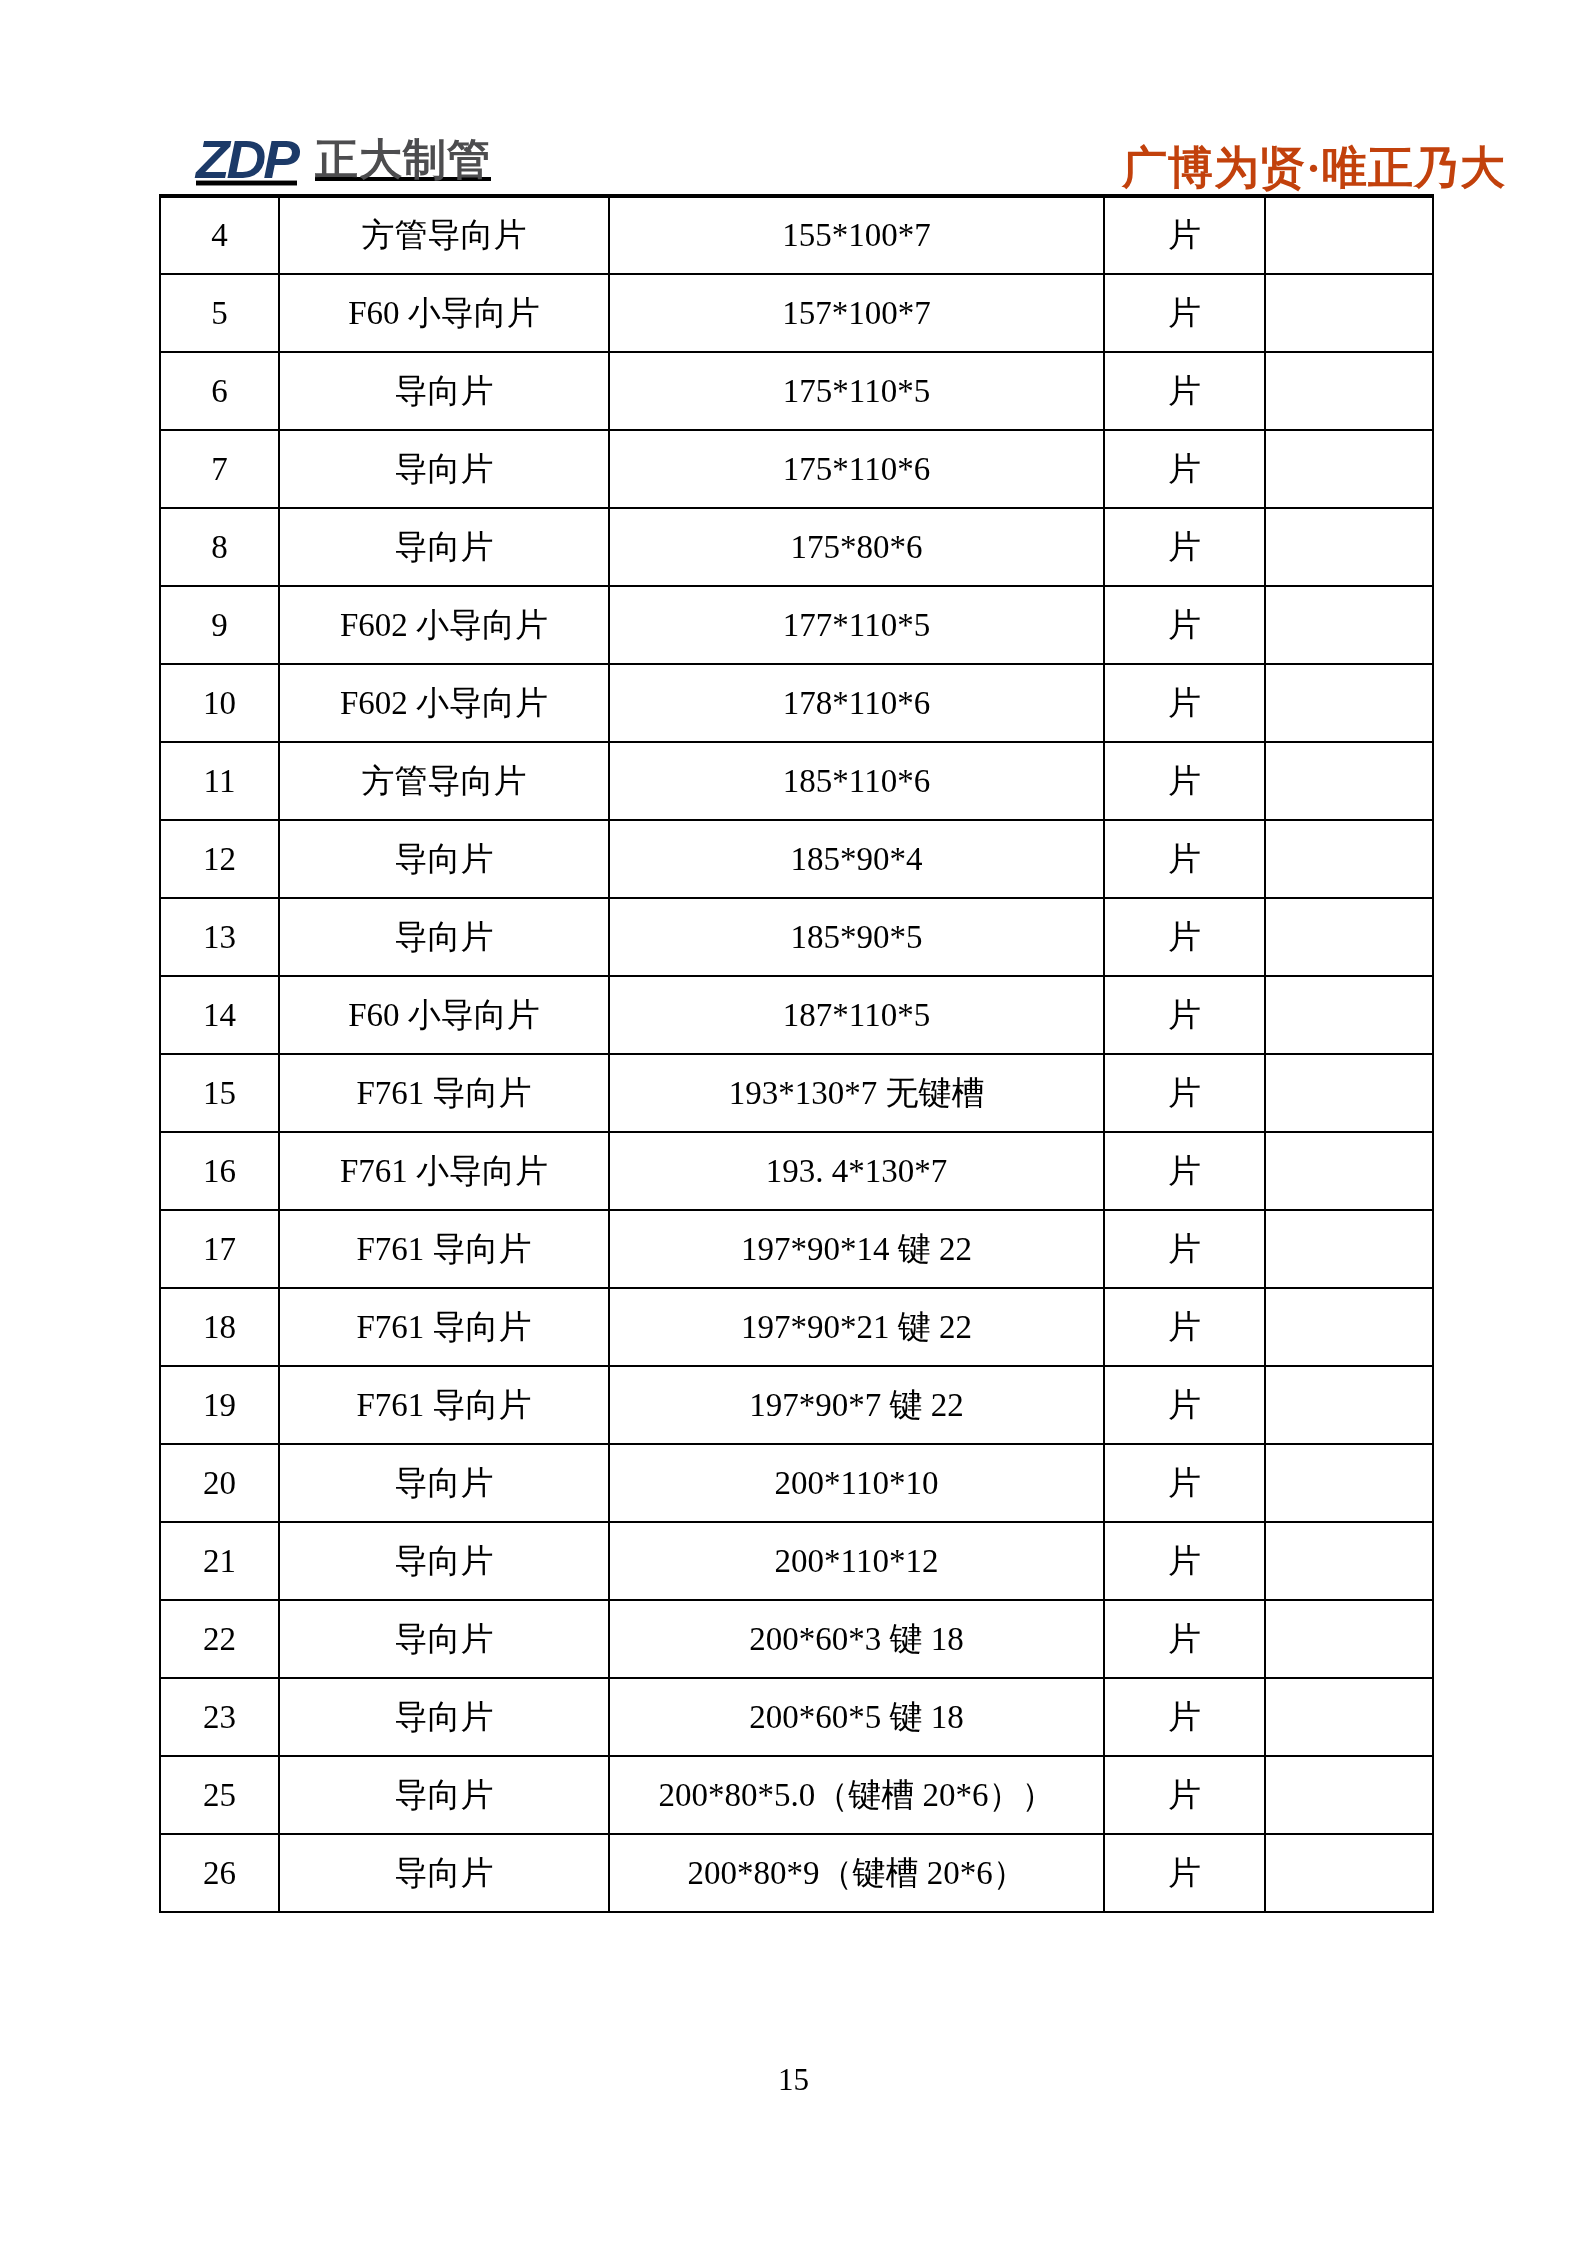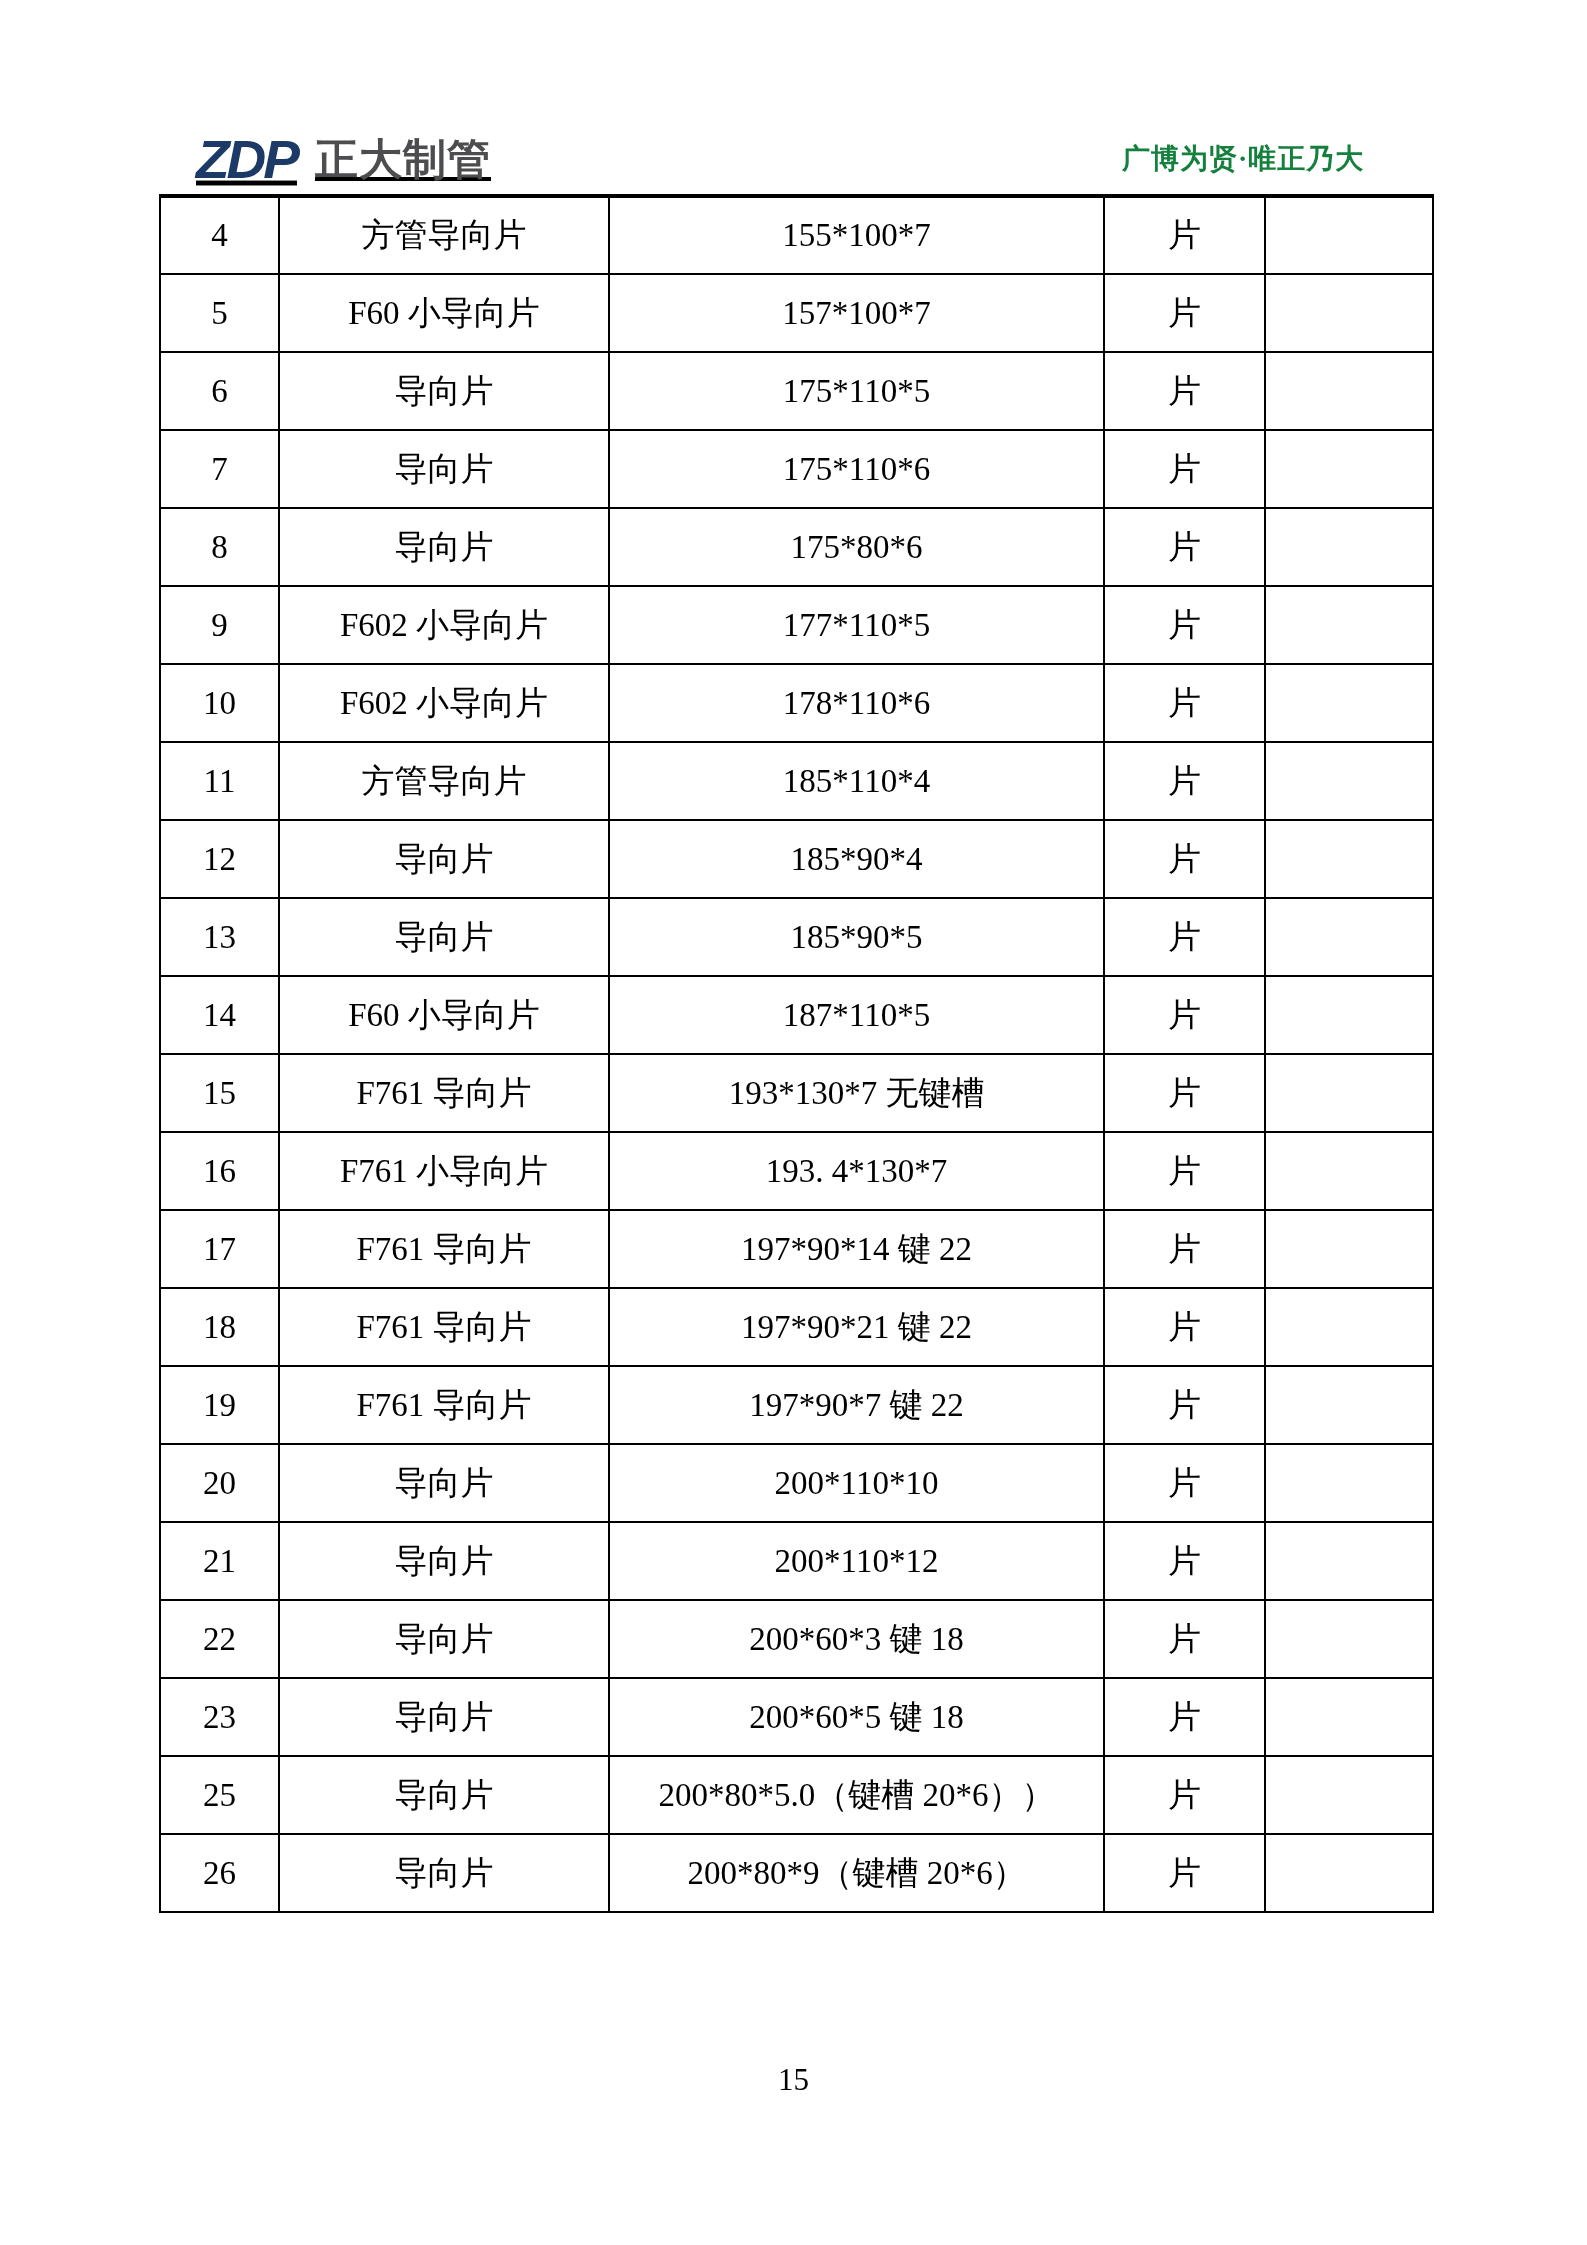--- a/index.html
+++ b/index.html
@@ -47,24 +47,24 @@
     letter-spacing: 1px;
     color: #4d4d4f;
     margin-left: 18px;
   }
   .slogan {
     position: absolute;
     left: 1122px;
     top: 144px;
     font-family: "Liberation Serif", "DejaVu Serif", serif;
     font-weight: bold;
-    font-size: 28px;
+    font-size: 45px;
     line-height: 1.1;
     letter-spacing: 1px;
-    color: #15803d;
+    color: #c2410c;
     white-space: nowrap;
   }
 
   
   table.parts-table {
     position: absolute;
     left: 159px;
     top: 194px;
     width: 1275px;
     border-collapse: collapse;
@@ -171,21 +171,21 @@
     <td>10</td>
     <td>F602 小导向片</td>
     <td>178*110*6</td>
     <td>片</td>
     <td></td>
   </tr>
 
   <tr>
     <td>11</td>
     <td>方管导向片</td>
-    <td>185*110*4</td>
+    <td>185*110*6</td>
     <td>片</td>
     <td></td>
   </tr>
 
   <tr>
     <td>12</td>
     <td>导向片</td>
     <td>185*90*4</td>
     <td>片</td>
     <td></td>

